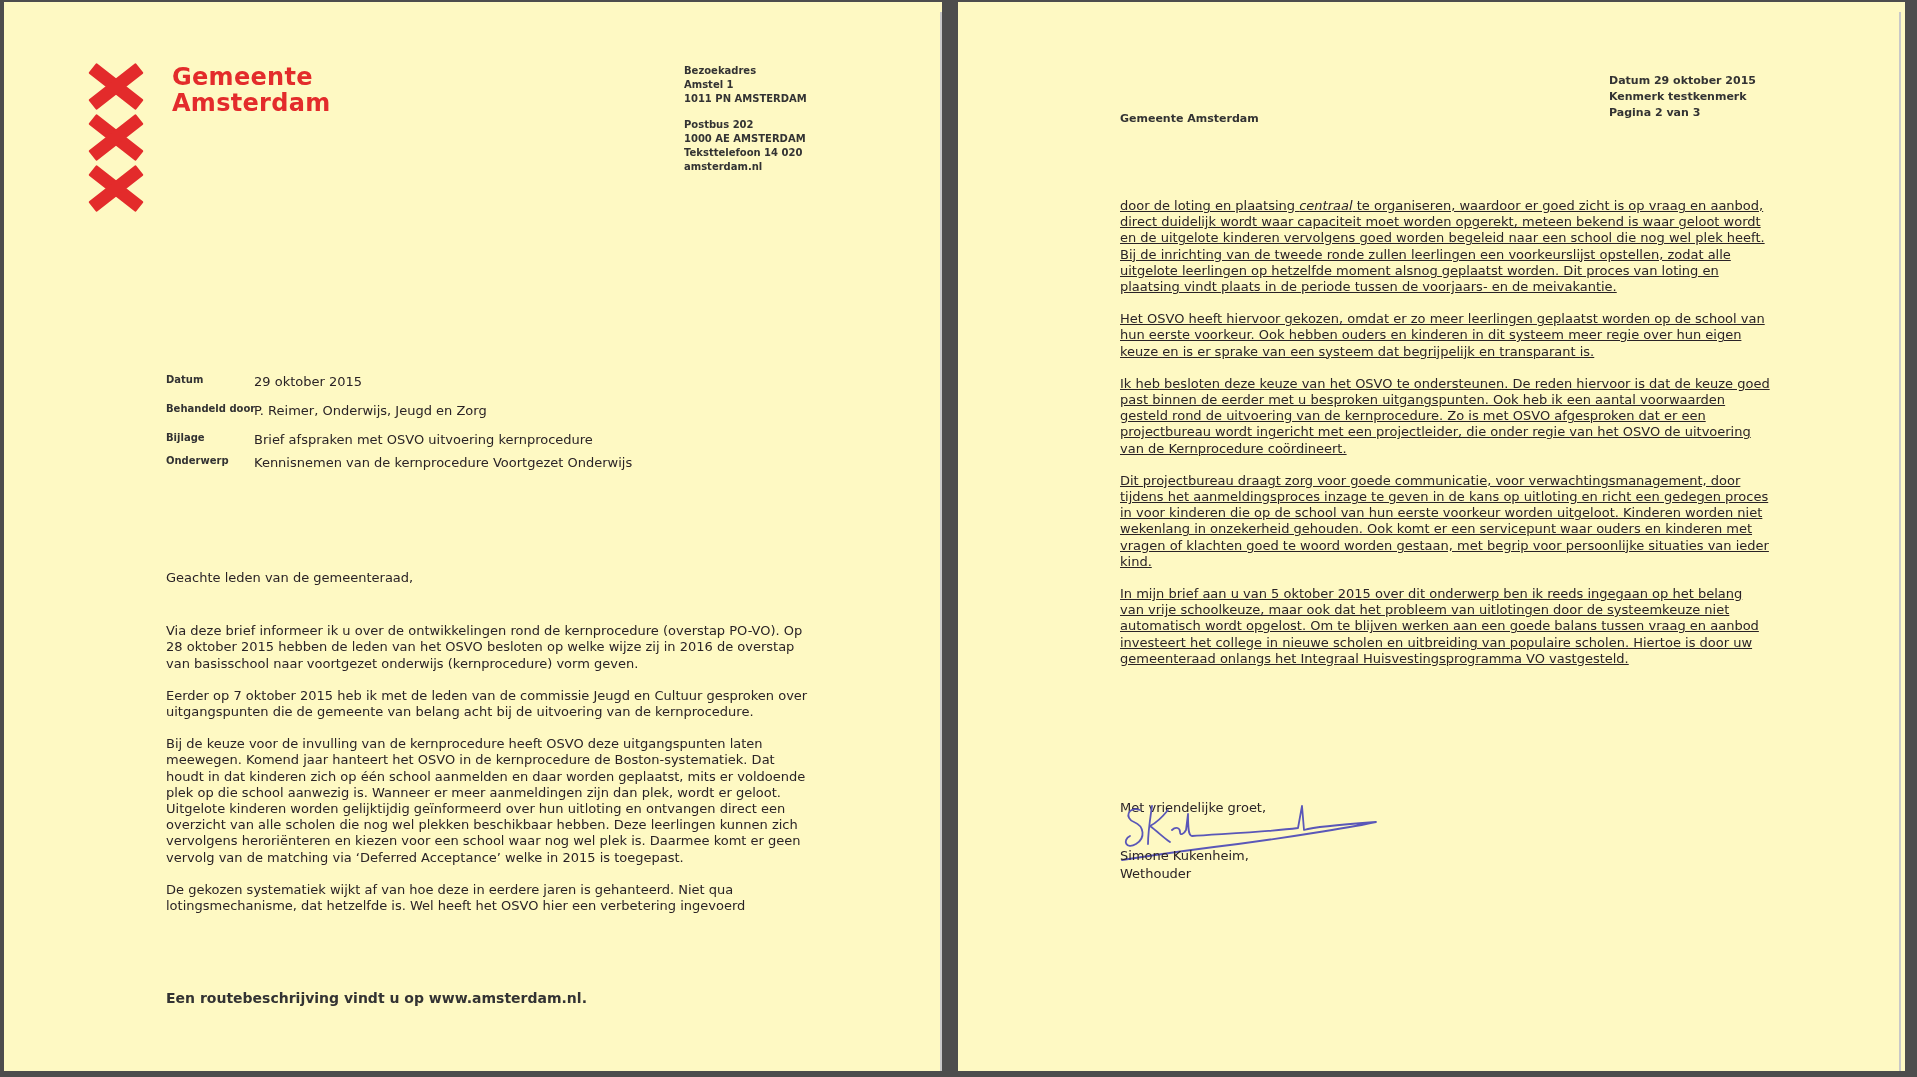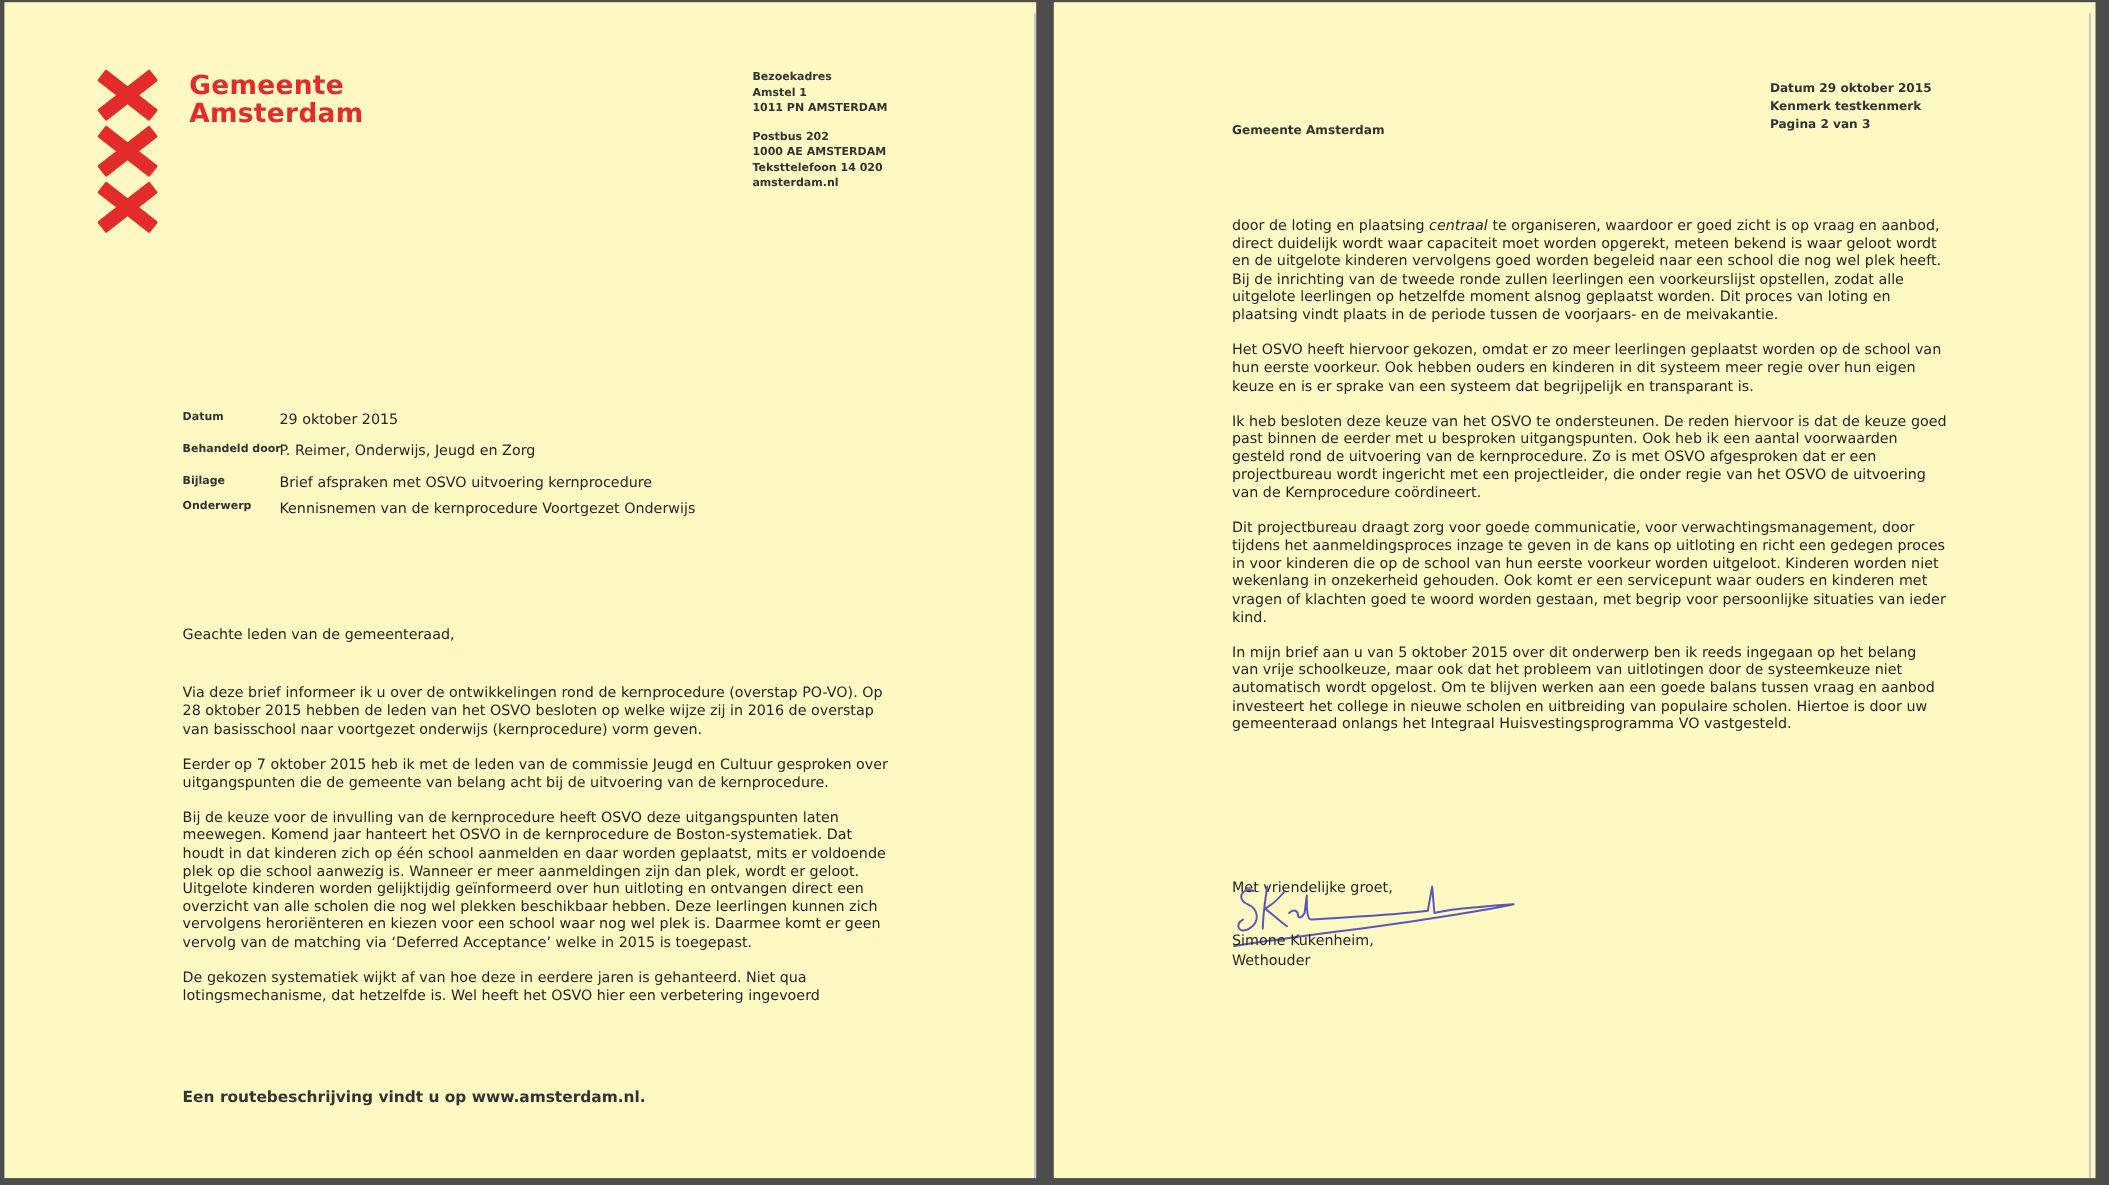--- a/index.html
+++ b/index.html
@@ -36,21 +36,21 @@
 
   .body-text { position:absolute; font-size:13px; line-height:16.2px; color:#2a2326; }
   .body-text p { margin:0 0 16px 0; }
   #p1-body { left:162px; top:568px; width:650px; }
   .salutation { margin-bottom:37px !important; }
 
   .footer { position:absolute; left:162px; top:988px; font-size:14px; font-weight:bold; color:#333; }
 
   .hdr-left { position:absolute; left:162px; top:71px; font-size:11px; font-weight:bold; color:#333;margin-top:39px; }
   .hdr-right { position:absolute; left:651px; top:71px; font-size:11px; line-height:16px; font-weight:bold; color:#333; }
-  #p2-body { left:162px; top:196px; width:650px; }
+  #p2-body { left:162px; top:196px; width:650px;text-decoration:underline; }
   .signoff { position:absolute; left:162px; top:778px; font-size:13px; line-height:16.2px;margin-top:20px; }
   .signature { position:absolute; left:160px; top:790px; width:260px; height:70px; }
   .signer { position:absolute; left:162px; top:845px; font-size:13px; line-height:18px; }
 </style>
 </head>
 <body>
 
 <div id="page1" class="page">
   <div class="page-edge"></div>
 

